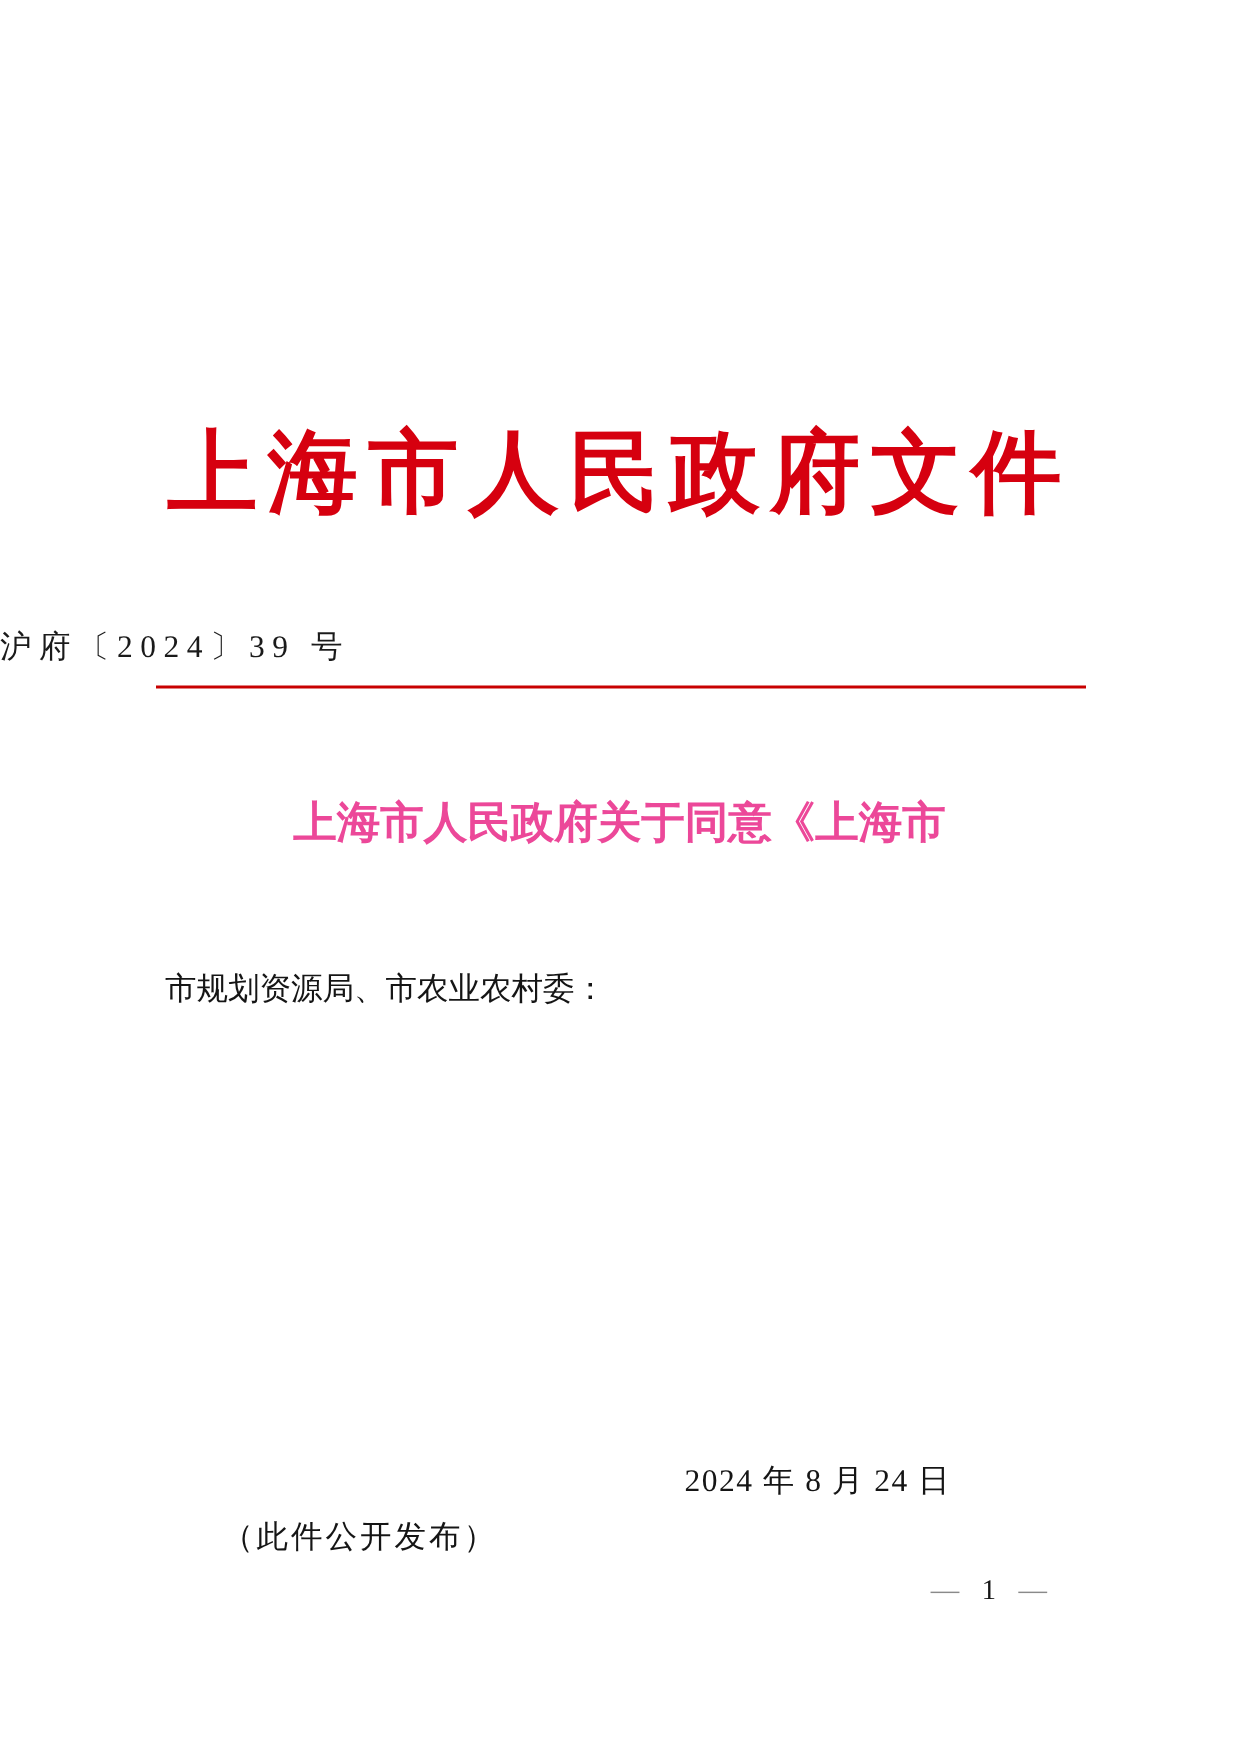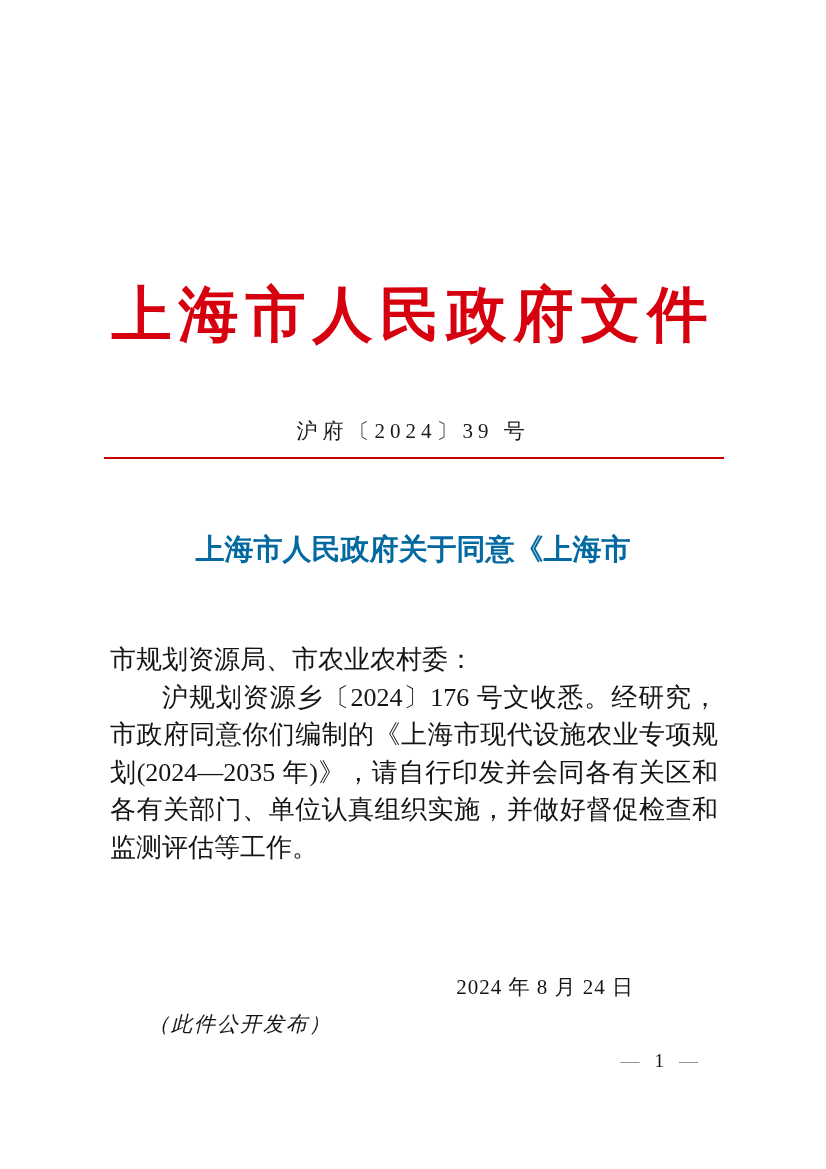--- a/index.html
+++ b/index.html
@@ -24,21 +24,21 @@
     font-weight: bold;
     color: #d6000f;
     letter-spacing: 7px;
     white-space: nowrap;
   }
   .doc-number {
     position: absolute;
     top: 405px;
     left: 0;
     right: 0;
-    text-align: center;
+    text-align: left;
     font-size: 21px;
     color: #1a1a1a;
     letter-spacing: 5px;
     white-space: nowrap;
   }
   .red-line {
     position: absolute;
     top: 445px;
     left: 104px;
     width: 620px;
@@ -46,30 +46,30 @@
     background: #c80000;
   }
   .doc-title {
     position: absolute;
     top: 514px;
     left: 0;
     right: 0;
     text-align: center;
     font-size: 29px;
     font-weight: bold;
-    color: #0369a1;
+    color: #ec4899;
     line-height: 46px;
     white-space: nowrap;
   }
   .body-text {
     position: absolute;
     top: 629px;
     left: 110px;
     width: 608px;
-    font-size: 26px;
+    font-size: 21px;
     line-height: 37.6px;
     color: #151515;
     text-align: justify;
     text-justify: inter-ideograph;
   }
   .para-indent { text-indent: 2em; }
   .doc-date {
     position: absolute;
     top: 961px;
     right: 192px;
@@ -79,21 +79,20 @@
     white-space: nowrap;
   }
   .release-note {
     position: absolute;
     top: 998px;
     left: 148px;
     font-size: 21px;
     letter-spacing: 2px;
     color: #151515;
     white-space: nowrap;
-    font-style: italic;
   }
   .page-number {
     position: absolute;
     top: 1038px;
     right: 128px;
     display: flex;
     align-items: center;
     gap: 15px;
     font-size: 19px;
     color: #151515;
@@ -113,21 +112,20 @@
   <div class="doc-number">沪府〔2024〕39 号</div>
 
   <div class="red-line"></div>
 
   <div class="doc-title">
     <div>上海市人民政府关于同意《上海市</div>
   </div>
 
   <div class="body-text">
     <p>市规划资源局、市农业农村委：</p>
-    <p class="para-indent">沪规划资源乡〔2024〕176 号文收悉。经研究，市政府同意你们编制的《上海市现代设施农业专项规划(2024—2035 年)》，请自行印发并会同各有关区和各有关部门、单位认真组织实施，并做好督促检查和监测评估等工作。</p>
   </div>
 
   <div class="doc-date">2024 年 8 月 24 日</div>
 
   <div class="release-note">（此件公开发布）</div>
 
   <div class="page-number">
     <span class="dash">—</span>
     <span>1</span>
     <span class="dash">—</span>

